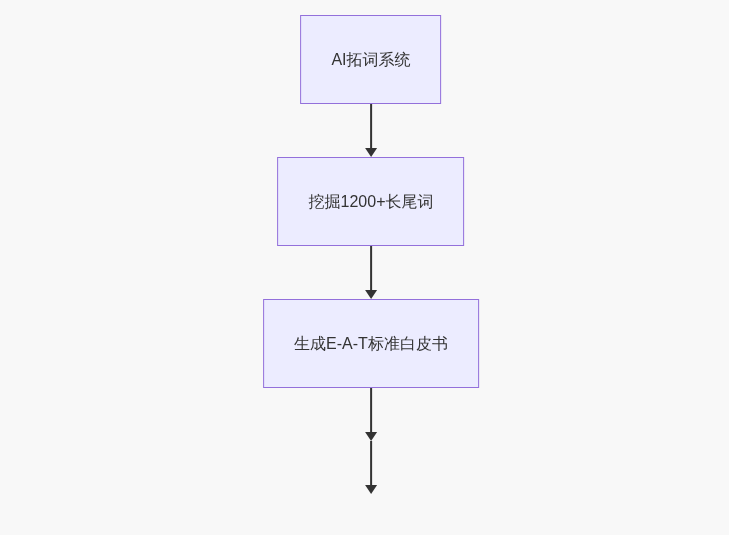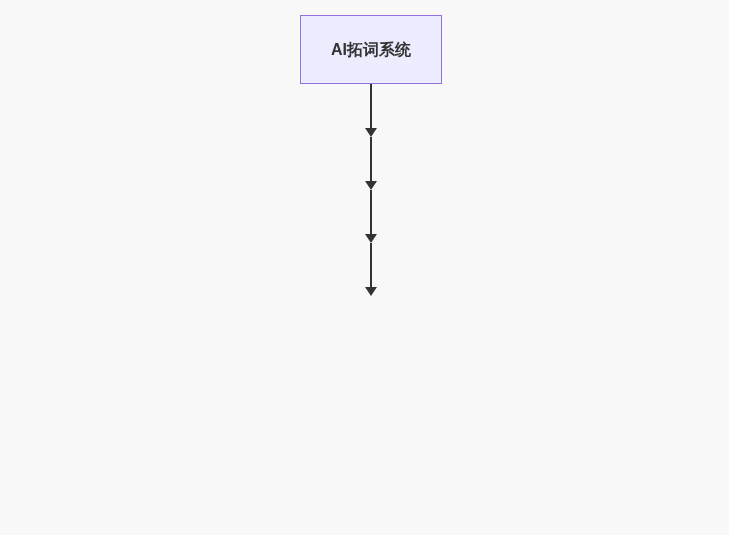--- a/index.html
+++ b/index.html
@@ -27,24 +27,23 @@
     flex-direction: column;
     align-items: center;
   }
   .flow-node {
     box-sizing: border-box;
     background: #ECECFF;
     border: 1px solid #9370DB;
     color: #333333;
     font-size: 16px;
     line-height: 19px;
-    padding: 24px 30px;
+    padding: 34px 30px;
     text-align: center;
     white-space: nowrap;
-    font-weight: bold;
   }
   .flow-node-label {
     display: inline-block;
   }
   .flow-edge {
     height: 53px;
     display: flex;
     flex-direction: column;
     align-items: center;
     justify-content: flex-start;
@@ -69,26 +68,32 @@
   <div class="flow-column" id="flow-root">
   <div class="flow-node">
     <span class="flow-node-label">AI拓词系统</span>
   </div>
 
   <div class="flow-edge">
     <div class="edge-line"></div>
     <div class="edge-head"></div>
   </div>
 
+  <div class="flow-node">
+    <span class="flow-node-label">挖掘1200+长尾词</span>
+  </div>
 
   <div class="flow-edge">
     <div class="edge-line"></div>
     <div class="edge-head"></div>
   </div>
 
+  <div class="flow-node">
+    <span class="flow-node-label">生成E-A-T标准白皮书</span>
+  </div>
 
   <div class="flow-edge">
     <div class="edge-line"></div>
     <div class="edge-head"></div>
   </div>
 
 
   <div class="flow-edge">
     <div class="edge-line"></div>
     <div class="edge-head"></div>

